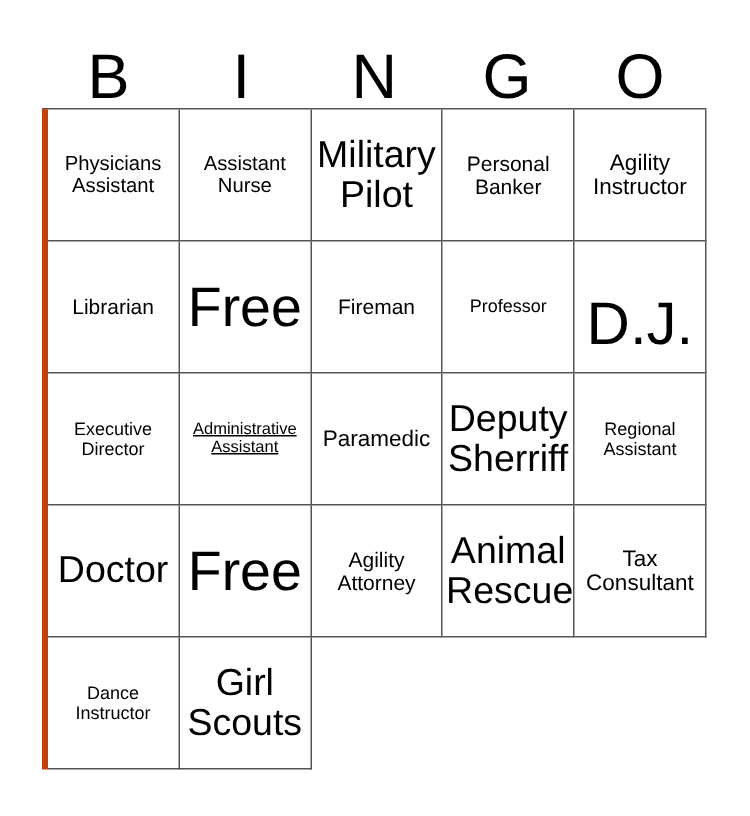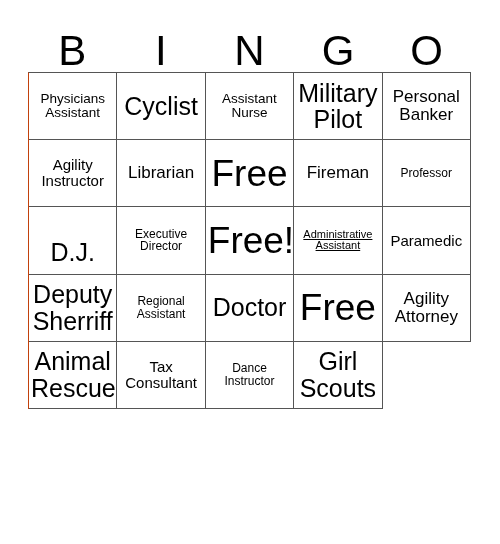--- a/index.html
+++ b/index.html
@@ -42,24 +42,24 @@
     letter-spacing: 0px;
     user-select: none;
   }
 
   
   #grid {
     position: absolute;
     left: 28px;
     top: 72px;
     width: 443px;
-    height: 337px;
+    height: 441px;
     box-sizing: border-box;
     border-top: 1px solid #555555;
-    border-left: 1px solid #c2410c;
+    border-left: 4px solid #c2410c;
     display: grid;
     grid-template-columns: repeat(5, 1fr);
     grid-template-rows: repeat(5, 1fr);
     background: #ffffff;
   }
 
   .cell {
     box-sizing: border-box;
     border-right: 1px solid #555555;
     border-bottom: 1px solid #555555;
@@ -76,46 +76,43 @@
     line-height: 1.06;
     white-space: pre-line;
     word-break: normal;
   }
 
   
   .s-xs   { font-size: 11px; text-decoration: underline; }
   .s-sm   { font-size: 13.5px; }
   .s-md   { font-size: 15px; }
   .s-lg   { font-size: 12px; }
-  .s-xl   { font-size: 17px; text-align: center; }
+  .s-xl   { font-size: 14px; text-align: center; }
   .s-xxl  { font-size: 25px; }
-  .s-huge { font-size: 25px; margin-top: 24px; }
+  .s-huge { font-size: 40px; margin-top: 24px; }
   .s-mega { font-size: 37px; }
 </style>
 </head>
 <body>
 
 <div id="card">
 
   <div id="header-row">
     <div class="header-letter">B</div>
     <div class="header-letter">I</div>
     <div class="header-letter">N</div>
     <div class="header-letter">G</div>
     <div class="header-letter">O</div>
   </div>
 
   <div id="grid">
 
   <div class="cell">
         <span class="cell-text s-sm">Physicians
 Assistant</span>
-      </div>
-      <div class="cell">
-        <span class="cell-text s-xxl">Cyclist</span>
       </div>
       <div class="cell">
         <span class="cell-text s-sm">Assistant
 Nurse</span>
       </div>
       <div class="cell">
         <span class="cell-text s-xxl">Military
 Pilot</span>
       </div>
       <div class="cell">
@@ -137,23 +134,20 @@
       </div>
       <div class="cell">
         <span class="cell-text s-lg">Professor</span>
       </div>
       <div class="cell">
         <span class="cell-text s-huge">D.J.</span>
       </div>
       <div class="cell">
         <span class="cell-text s-lg">Executive
 Director</span>
-      </div>
-      <div class="cell">
-        <span class="cell-text s-mega">Free!</span>
       </div>
       <div class="cell">
         <span class="cell-text s-xs">Administrative
 Assistant</span>
       </div>
       <div class="cell">
         <span class="cell-text s-md">Paramedic</span>
       </div>
       <div class="cell">
         <span class="cell-text s-xxl">Deputy

